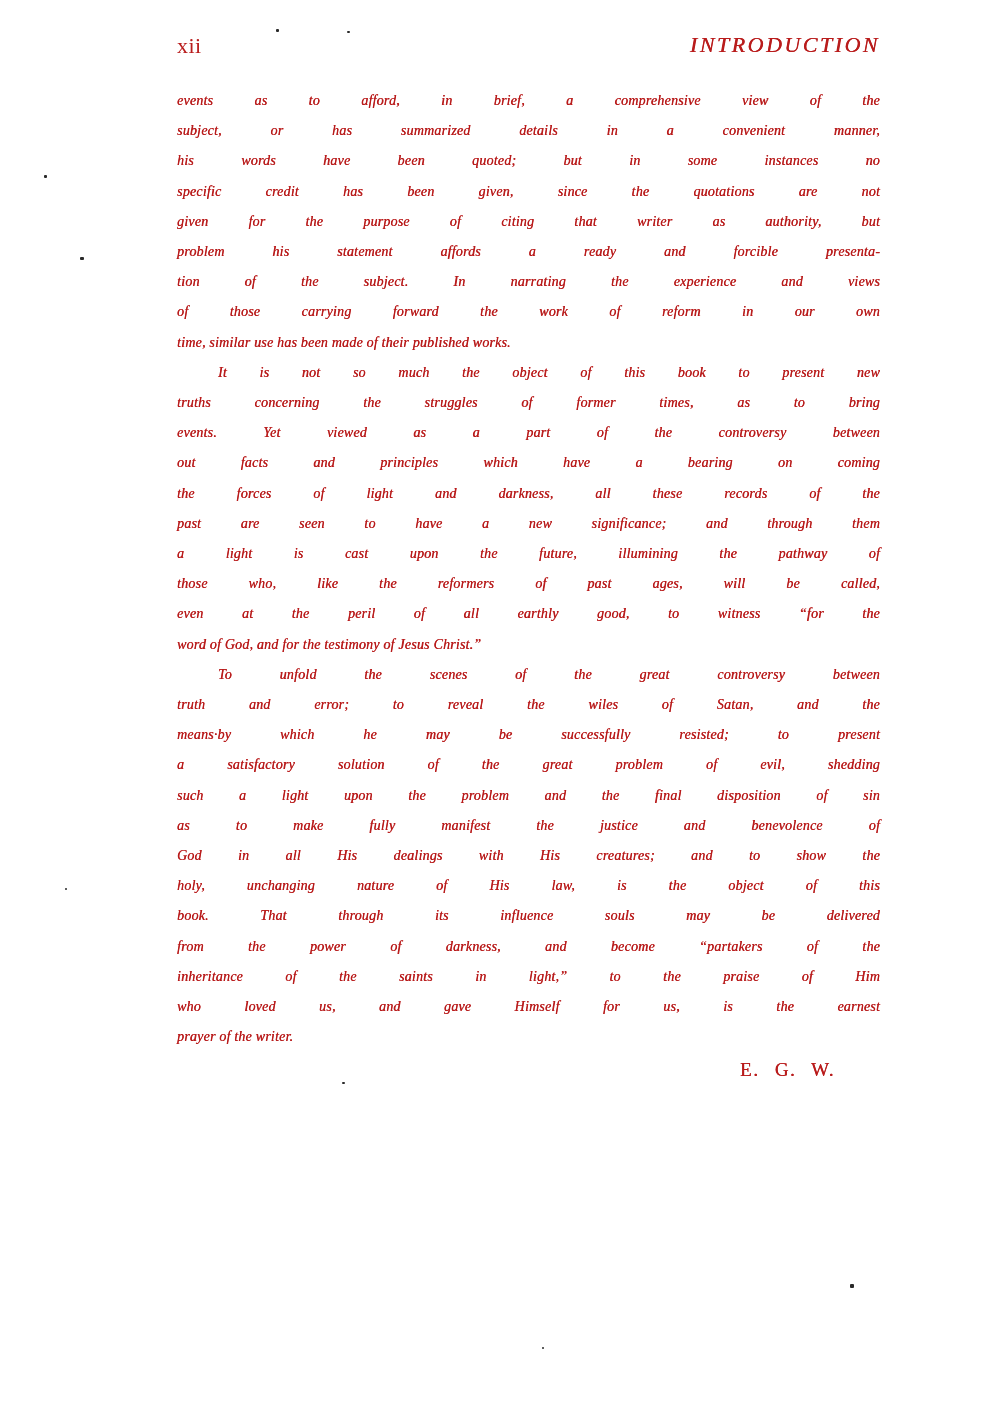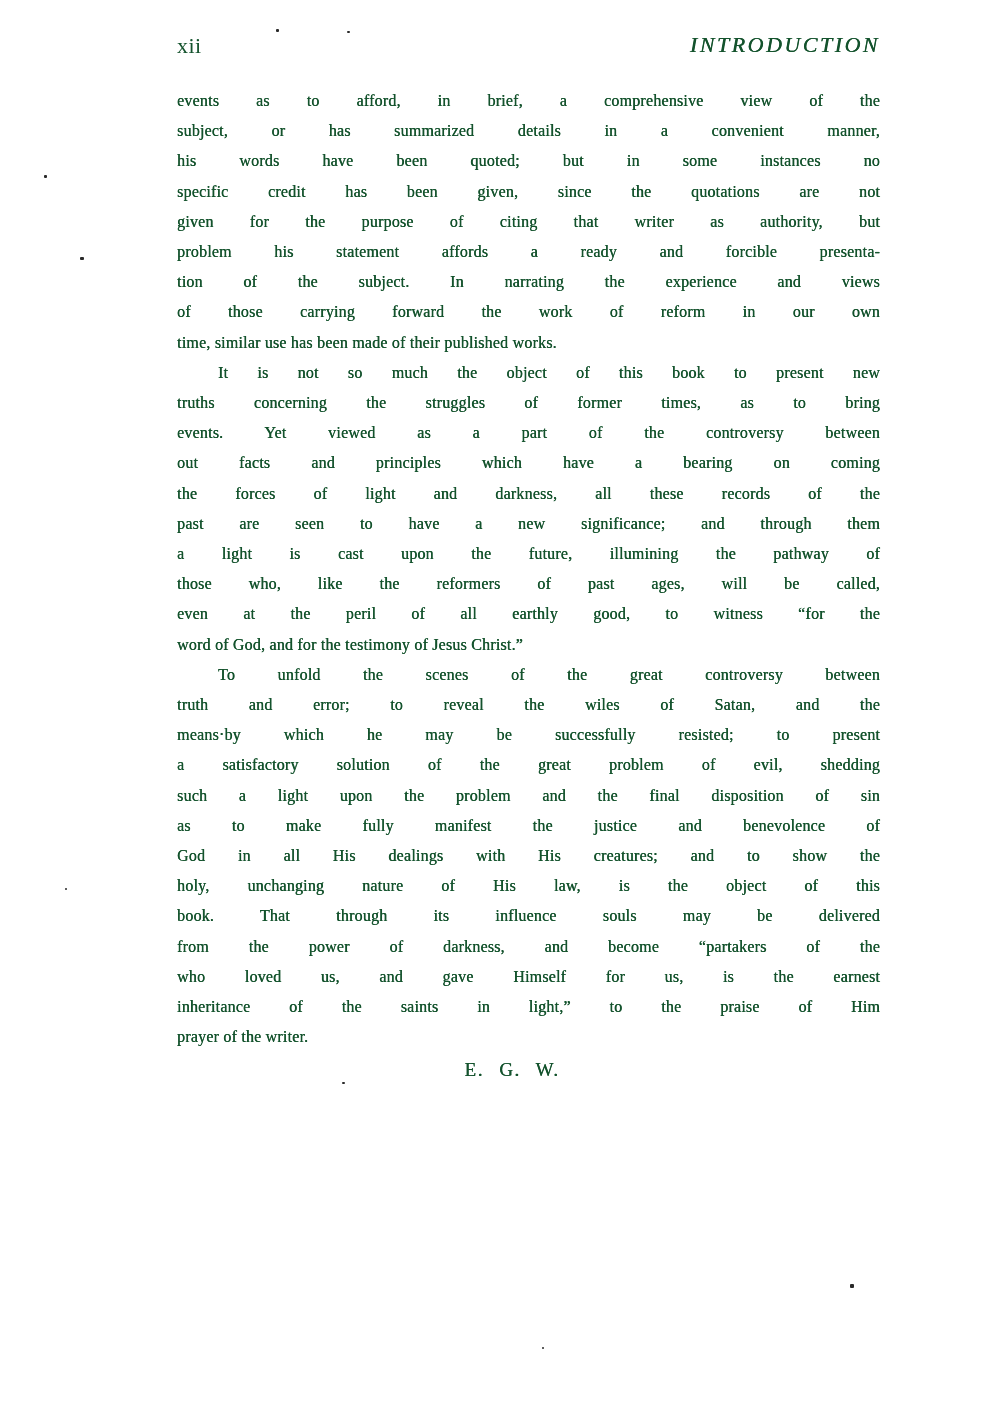--- a/index.html
+++ b/index.html
@@ -2,21 +2,21 @@
 <html><head>
 <meta charset="utf-8">
 <style>
   html, body { margin: 0; padding: 0; background: #ffffff; }
   .page {
     position: relative;
     width: 1000px;
     height: 1407px;
     background: #ffffff;
     font-family: "Liberation Serif", serif;
-    color: #14532d;
+    color: #b91c1c;
     overflow: hidden;
   }
   .header {
     position: absolute;
     top: 32px;
     left: 177px;
     width: 703px;
     height: 28px;
   }
   .page-number {
@@ -33,41 +33,42 @@
     letter-spacing: 2.5px;
     text-shadow: 0.3px 0 0 currentColor;
   }
   .body-text {
     position: absolute;
     top: 86px;
     left: 177px;
     width: 703px;
   }
   .line {
-    font-size: 16px;
+    font-size: 14px;
     line-height: 30.2px;
     letter-spacing: 0.2px;
     text-align: justify;
     text-align-last: justify;
     text-shadow: 0.3px 0 0 currentColor;
     white-space: normal;
+    font-style: italic;
   }
   .line.last {
     text-align: left;
     text-align-last: left;
   }
   .line.indent {
     text-indent: 41px;
   }
   .signature {
     position: absolute;
     top: 1059px;
-    left: 177px;
+    left: 165px;
     width: 670px;
-    text-align: center;
+    text-align: right;
     font-size: 19px;
     letter-spacing: 1.5px;
     word-spacing: 9px;
     text-shadow: 0.3px 0 0 currentColor;
   }
   .speckle {
     position: absolute;
     background: #2a2a2a;
     border-radius: 1px;
   }
@@ -110,22 +111,22 @@
         <div class="line indent">To unfold the scenes of the great controversy between</div>
         <div class="line">truth and error; to reveal the wiles of Satan, and the</div>
         <div class="line">means·by which he may be successfully resisted; to present</div>
         <div class="line">a satisfactory solution of the great problem of evil, shedding</div>
         <div class="line">such a light upon the problem and the final disposition of sin</div>
         <div class="line">as to make fully manifest the justice and benevolence of</div>
         <div class="line">God in all His dealings with His creatures; and to show the</div>
         <div class="line">holy, unchanging nature of His law, is the object of this</div>
         <div class="line">book. That through its influence souls may be delivered</div>
         <div class="line">from the power of darkness, and become “partakers of the</div>
+        <div class="line">inheritance of the saints in light,” to the praise of Him</div>
         <div class="line">who loved us, and gave Himself for us, is the earnest</div>
-        <div class="line">inheritance of the saints in light,” to the praise of Him</div>
         <div class="line last">prayer of the writer.</div>
       </div>
     </div>
 
   <div class="signature">E. G. W.</div>
 
   <div class="speckle" style="left:276px; top:29px; width:3px; height:3px;"></div>
   <div class="speckle" style="left:347px; top:31px; width:3px; height:2px;"></div>
   <div class="speckle" style="left:44px; top:175px; width:3px; height:3px;"></div>
   <div class="speckle" style="left:80px; top:257px; width:4px; height:3px;"></div>

